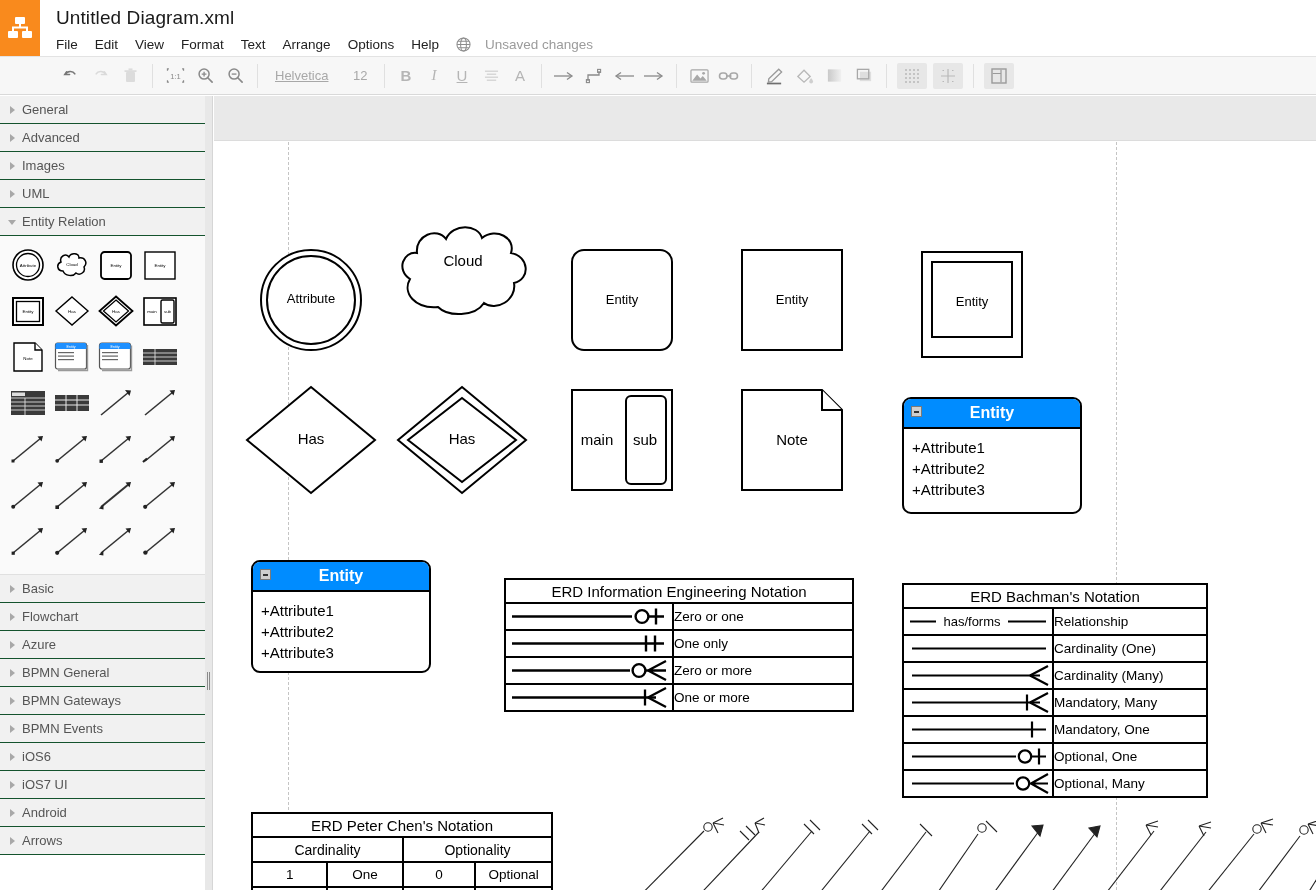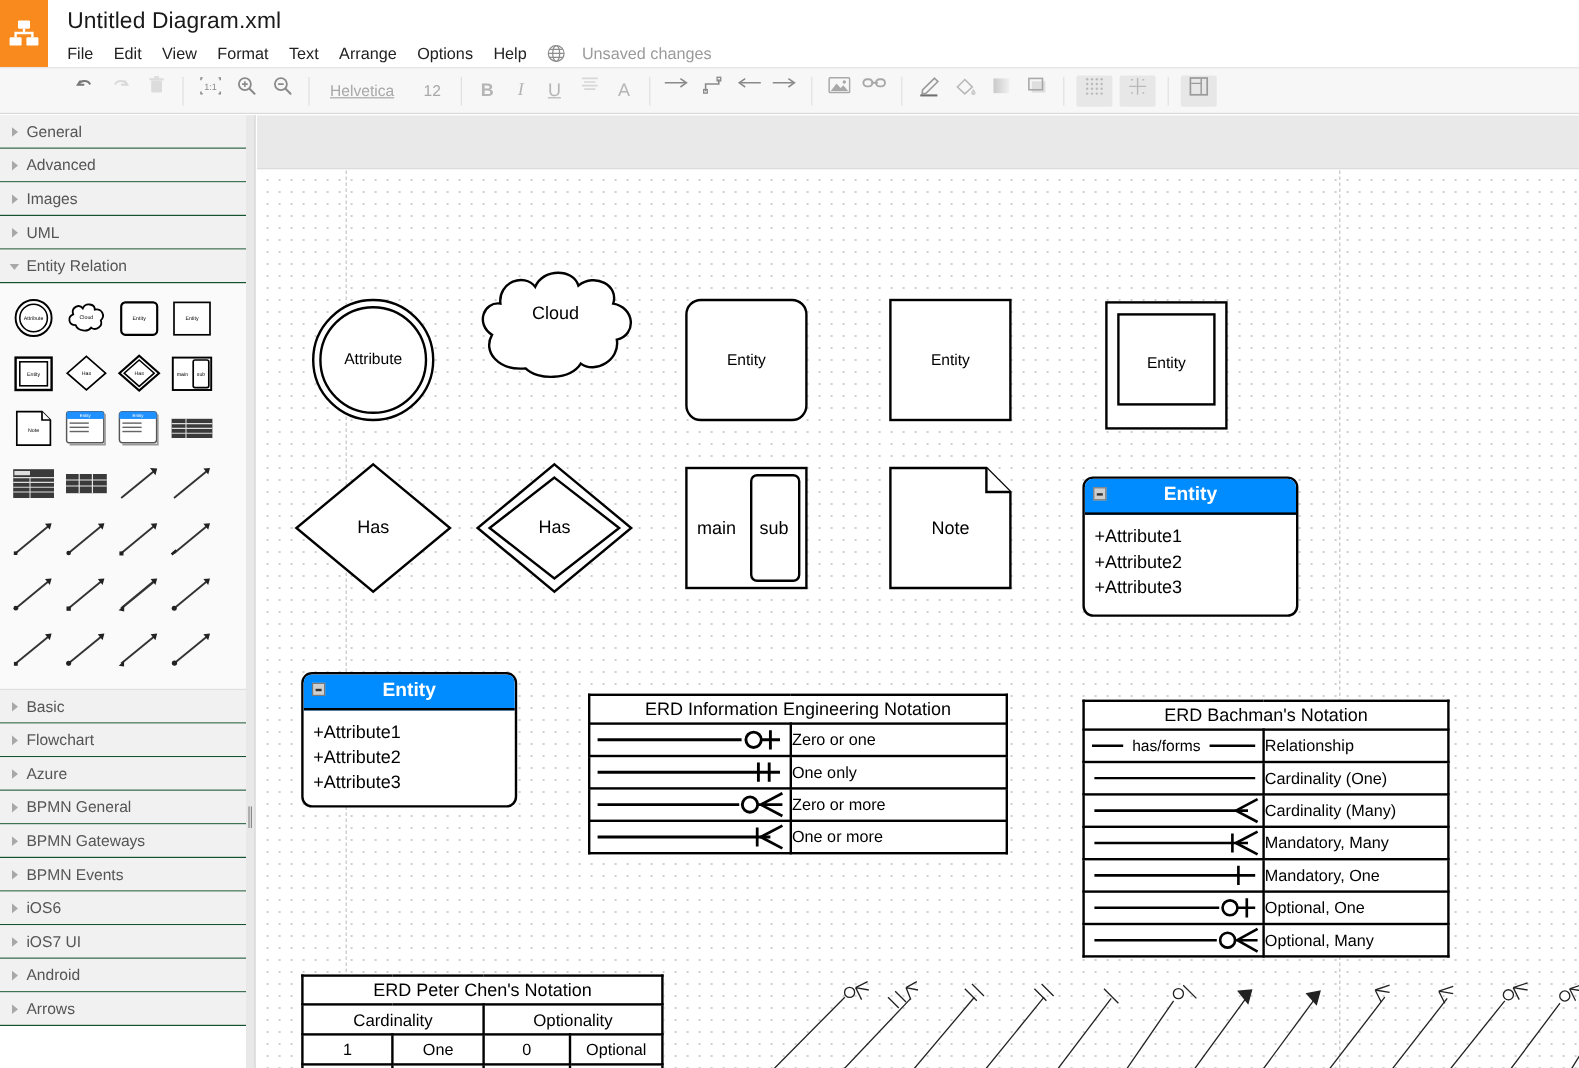--- a/index.html
+++ b/index.html
@@ -34,21 +34,21 @@
 
   
   #toolbar {
     position:absolute; left:0; top:56px; width:1316px; height:39px;
     background:#f7f7f7; border-top:1px solid #e3e3e3; border-bottom:1px solid #d9d9d9;
     display:flex; align-items:center;
   }
   .tb-group { display:flex; align-items:center; height:39px; padding:0 7px; }
   .tb-sep { width:1px; height:24px; background:#e0e0e0; }
   .tb-btn {
-    width:30px; height:26px; display:flex; align-items:flex-start; justify-content:center;
+    width:30px; height:26px; display:flex; align-items:center; justify-content:center;
     cursor:default; color:#808080;
   }
   .tb-btn.disabled { opacity:.48; }
   .tb-btn.boxed { background:#e7e7e7; border-radius:2px; margin:0 3px; }
   .tb-text { font-size:13px; color:#a8a8a8; padding:0 10px; white-space:nowrap; }
   .tb-font { width:78px;text-decoration:underline; }
   .tb-size { width:34px; text-align:left; }
   .tb-fmt { font-size:15px; color:#b5b5b5; width:28px; text-align:center; cursor:default; }
 
   
@@ -860,21 +860,21 @@
           <span class="minus"></span>
           <span>Entity</span>
         </div>
         <div class="entity-body">
           <div class="entity-attr">+Attribute1</div>
           <div class="entity-attr">+Attribute2</div>
           <div class="entity-attr">+Attribute3</div>
         </div>
       </div>
 
-      <table class="erd-table" style="left:276px; top:436px; width:350px;">
+      <table class="erd-table" style="left:290px; top:436px; width:350px;">
         <tbody>
             <tr>
           <td class="erd-title" colspan="2">ERD Information Engineering Notation</td>
         </tr>
         <tr>
           <td class="erd-sym">
             <svg width="166" height="25" viewBox="0 0 166 25">
                   <path d="M6 12.5 H126" stroke="#000" stroke-width="2.4"></path>
                   <circle cx="136" cy="12.5" r="6.4" fill="#fff" stroke="#000" stroke-width="2.4"></circle>
                   <path d="M142 12.5 H158 M150 4.5 V20.5" stroke="#000" stroke-width="2.4"></path>

